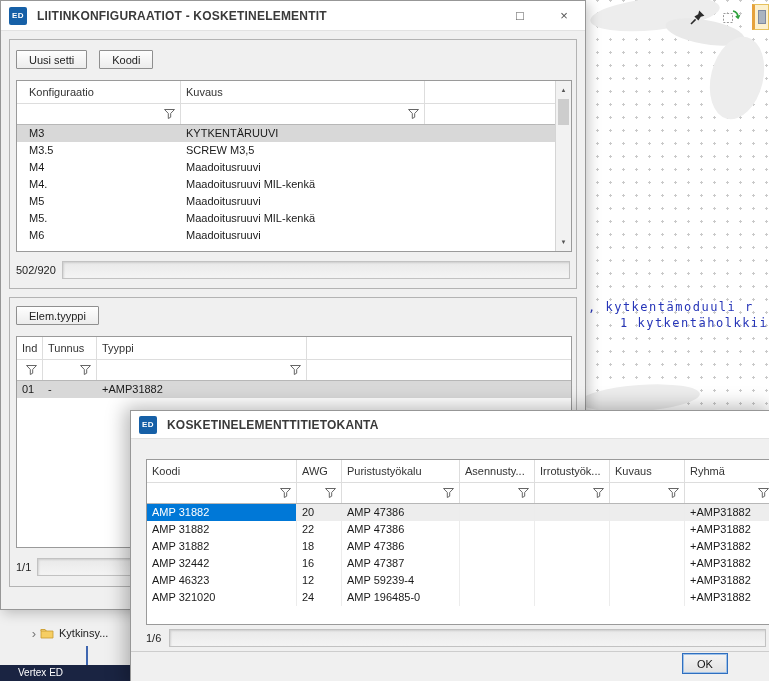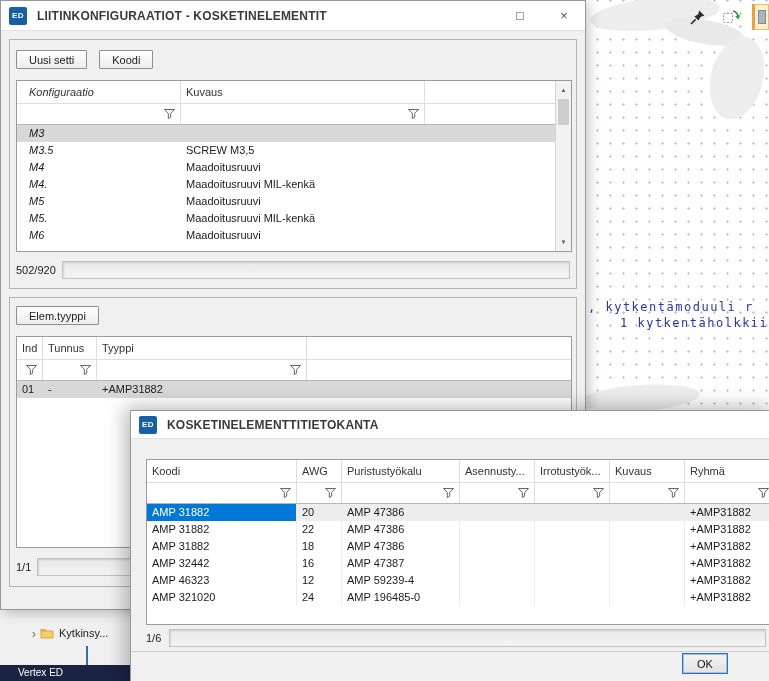--- a/index.html
+++ b/index.html
@@ -60,21 +60,21 @@
   .gtf{display:flex;height:21px;border-top:1px solid #ddd;}
   .hcell{border-right:1px solid #ddd;font-size:11px;color:#333;padding-left:5px;white-space:nowrap;overflow:hidden;display:flex;align-items:center;}
   .fcell{border-right:1px solid #ddd;display:flex;align-items:center;justify-content:flex-end;padding-right:3px;}
   .filter-btn{width:15px;height:14px;display:flex;align-items:center;justify-content:center;background:transparent;border:none;padding:0;cursor:pointer;}
   .grow{display:flex;height:17px;font-size:11px;color:#1a1a1a;align-items:center;cursor:default;}
   .gcell{height:100%;line-height:17px;padding-left:5px;white-space:nowrap;overflow:hidden;}
   .gcell.b{border-right:1px solid #ececec;}
   .grow.sel{background:#d8d8d8;}
   .grow.sel2{background:#ededed;}
   .focuscell{background:#0078d7;color:#fff;}
-  .pl12{padding-left:12px;font-style:italic;}
+  .pl12{padding-left:12px;}
 
   .w-k1{width:164px;flex:none;}.w-k2{width:244px;flex:none;}.w-rest{flex:1;border-right:none !important;}
   .w-e1{width:26px;flex:none;}.w-e2{width:54px;flex:none;}.w-e3{width:210px;flex:none;}
   .w-d1{width:150px;flex:none;}.w-d2{width:45px;flex:none;}.w-d3{width:118px;flex:none;}
   .w-d4{width:75px;flex:none;}.w-d5{width:75px;flex:none;}.w-d6{width:75px;flex:none;}.w-d7{width:90px;flex:none;}
 
   .vscroll{position:absolute;top:0;right:0;width:16px;height:100%;background:#f2f2f2;border-left:1px solid #d5d5d5;}
   .sarrow{position:absolute;left:0;width:15px;height:16px;font-size:6px;color:#555;display:flex;align-items:center;justify-content:center;cursor:pointer;}
   .sarrow.up{top:1px;}
   .sarrow.down{bottom:1px;}
@@ -185,20 +185,21 @@
                     <path d="M0.5 0.5 H10.5 L6.7 4.4 V8.2 L4.3 9.5 V4.4 Z" fill="#fdfdfd" stroke="#666"></path>
                   </svg>
                 </button>
             </div>
             <div class="fcell w-rest"></div>
           </div>
         </div>
         <div>
           <div class="grow sel">
             <div class="gcell w-k1 pl12">M3</div>
+            <div class="gcell w-k2">KYTKENTÄRUUVI</div>
           </div>
           <div class="grow">
             <div class="gcell w-k1 pl12">M3.5</div>
             <div class="gcell w-k2">SCREW M3,5</div>
           </div>
           <div class="grow">
             <div class="gcell w-k1 pl12">M4</div>
             <div class="gcell w-k2">Maadoitusruuvi</div>
           </div>
           <div class="grow">

